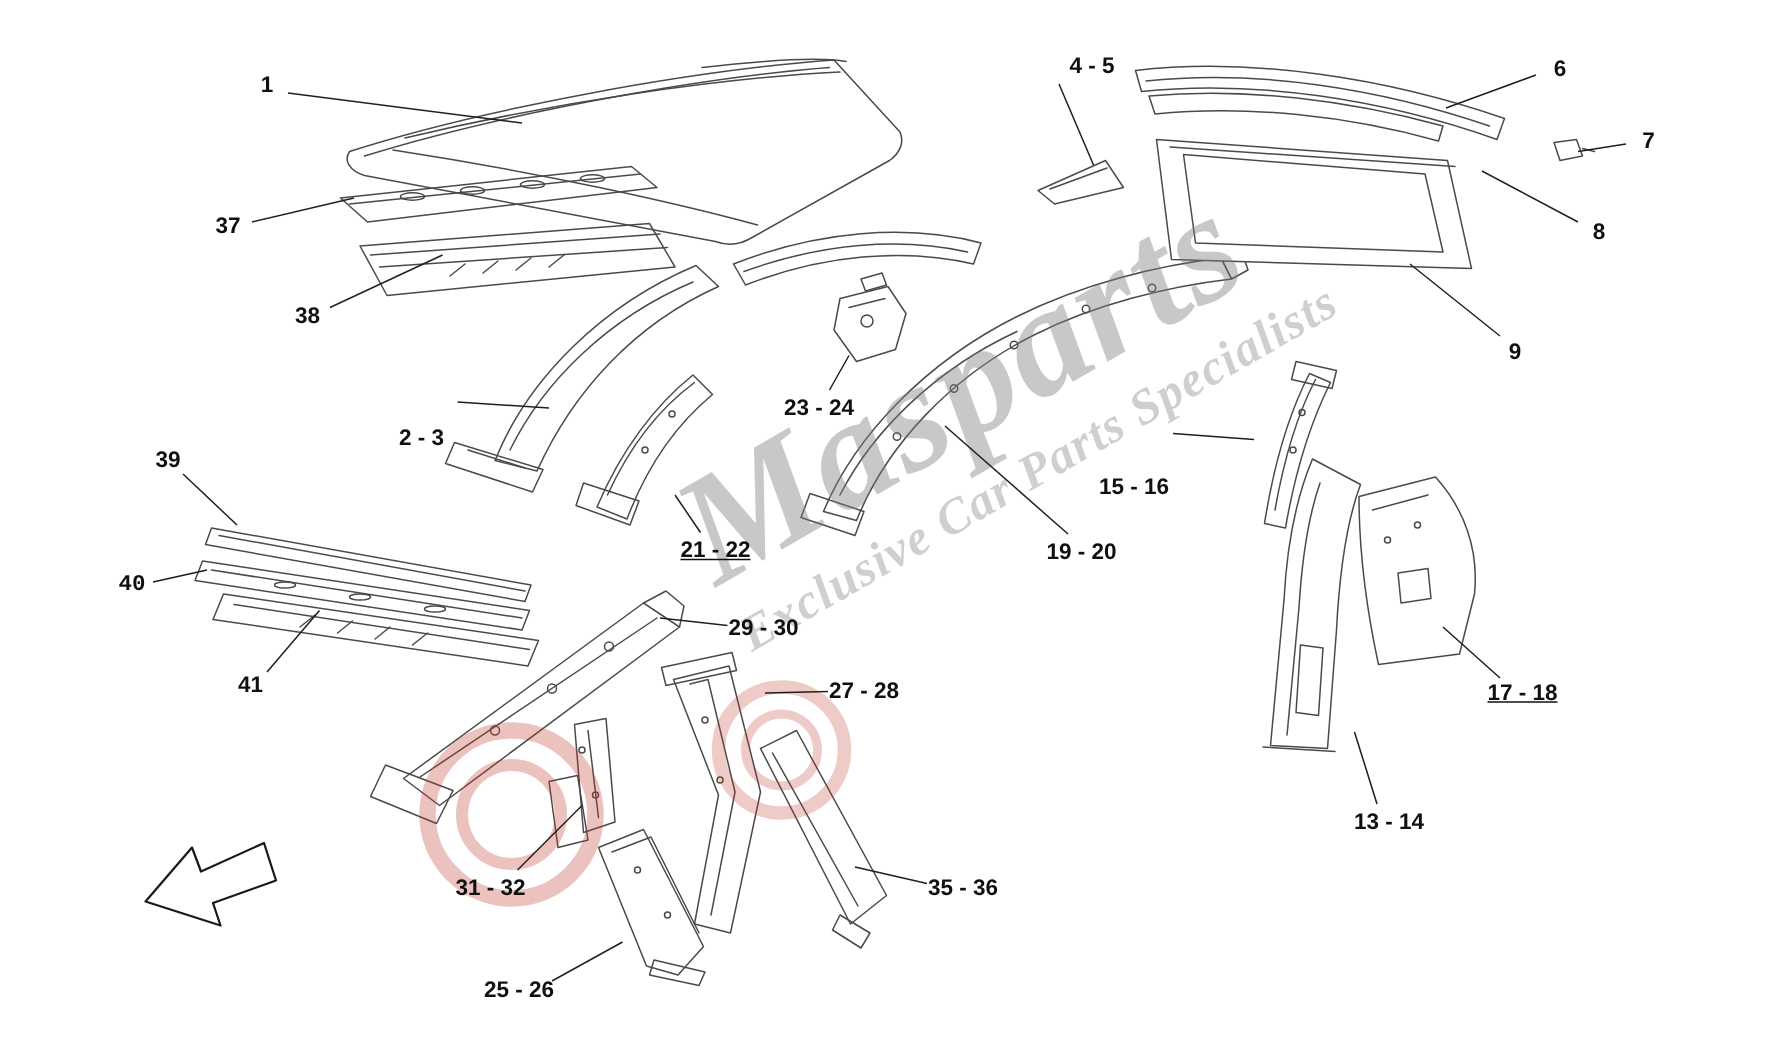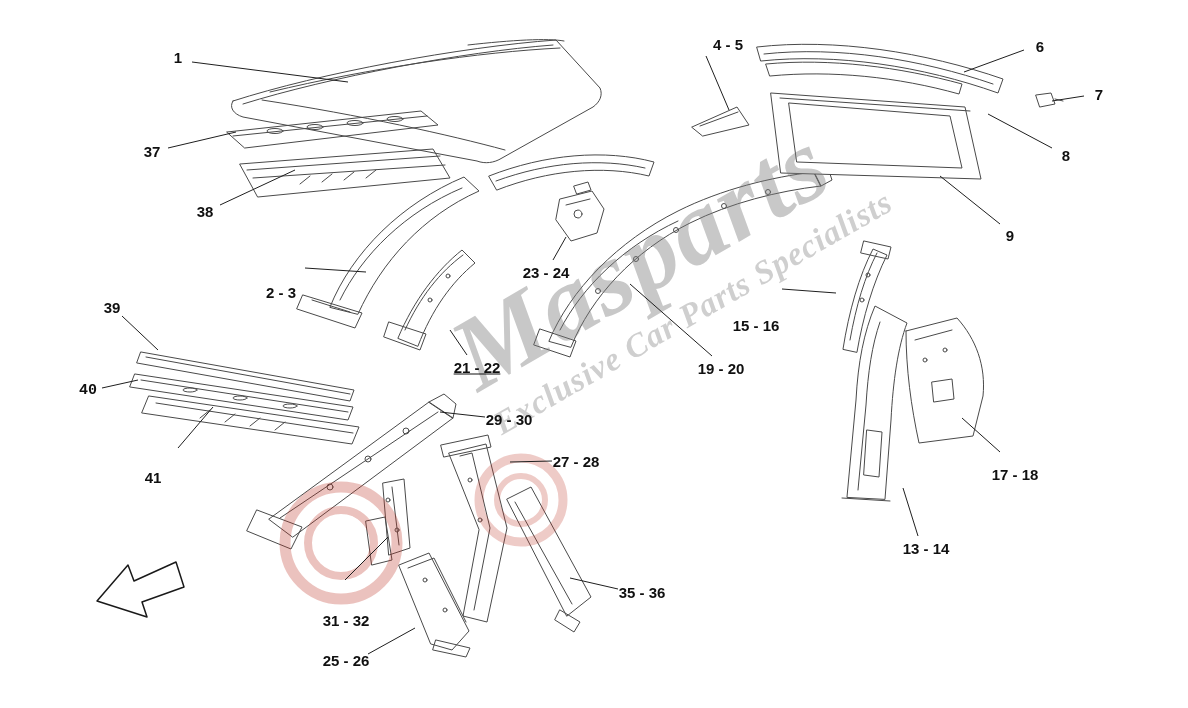--- a/index.html
+++ b/index.html
@@ -277,25 +277,25 @@
       <div class="part-label" style="left: 281px; top: 268px; margin-top: 24px;">2 - 3</div>
       <div class="part-label" style="left: 546px; top: 272px;">23 - 24</div>
       <div class="part-label" style="left: 477px; top: 367px; text-decoration: underline;">21 - 22</div>
       <div class="part-label" style="left: 721px; top: 368px;">19 - 20</div>
       <div class="part-label" style="left: 756px; top: 287px; margin-top: 38px;">15 - 16</div>
       <div class="part-label" style="left: 728px; top: 44px;">4 - 5</div>
       <div class="part-label" style="left: 1040px; top: 46px;">6</div>
       <div class="part-label" style="left: 1099px; top: 94px;">7</div>
       <div class="part-label" style="left: 1066px; top: 155px;">8</div>
       <div class="part-label" style="left: 1010px; top: 235px;">9</div>
-      <div class="part-label" style="left: 1015px; top: 474px;">17 - 18</div>
+      <div class="part-label" style="left: 1015px; top: 462px; text-decoration: underline;">17 - 18</div>
       <div class="part-label" style="left: 926px; top: 548px;">13 - 14</div>
       <div class="part-label" style="left: 112px; top: 307px;">39</div>
       <div class="part-label" style="left: 88px; top: 390px; font-family: Liberation Mono, monospace;">40</div>
-      <div class="part-label" style="left: 153px; top: 457px; margin-top: 20px;">41</div>
+      <div class="part-label" style="left: 167px; top: 457px;">41</div>
       <div class="part-label" style="left: 509px; top: 419px;">29 - 30</div>
       <div class="part-label" style="left: 576px; top: 461px;">27 - 28</div>
-      <div class="part-label" style="left: 346px; top: 592px; margin-top: 28px;">31 - 32</div>
+      <div class="part-label" style="left: 327px; top: 592px;">31 - 32</div>
       <div class="part-label" style="left: 642px; top: 592px;">35 - 36</div>
       <div class="part-label" style="left: 346px; top: 660px; text-align: center;">25 - 26</div>
     </div>
 
 </div>
 
 </body></html>

